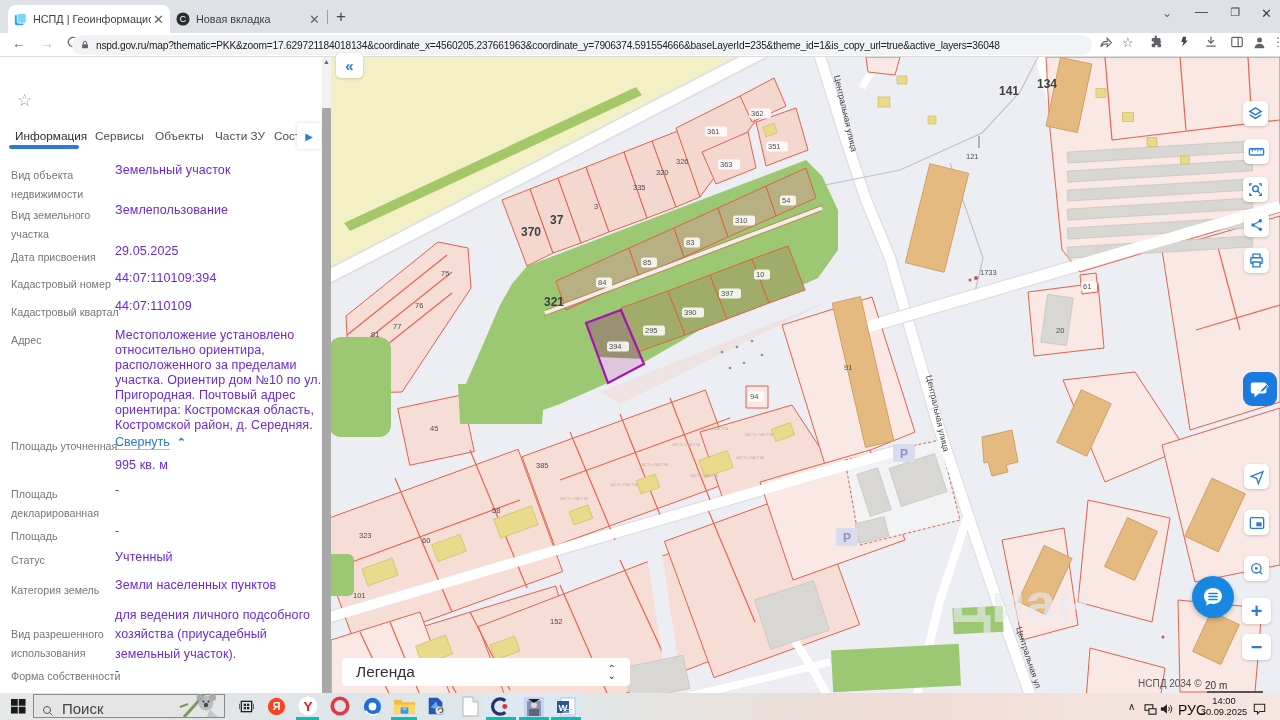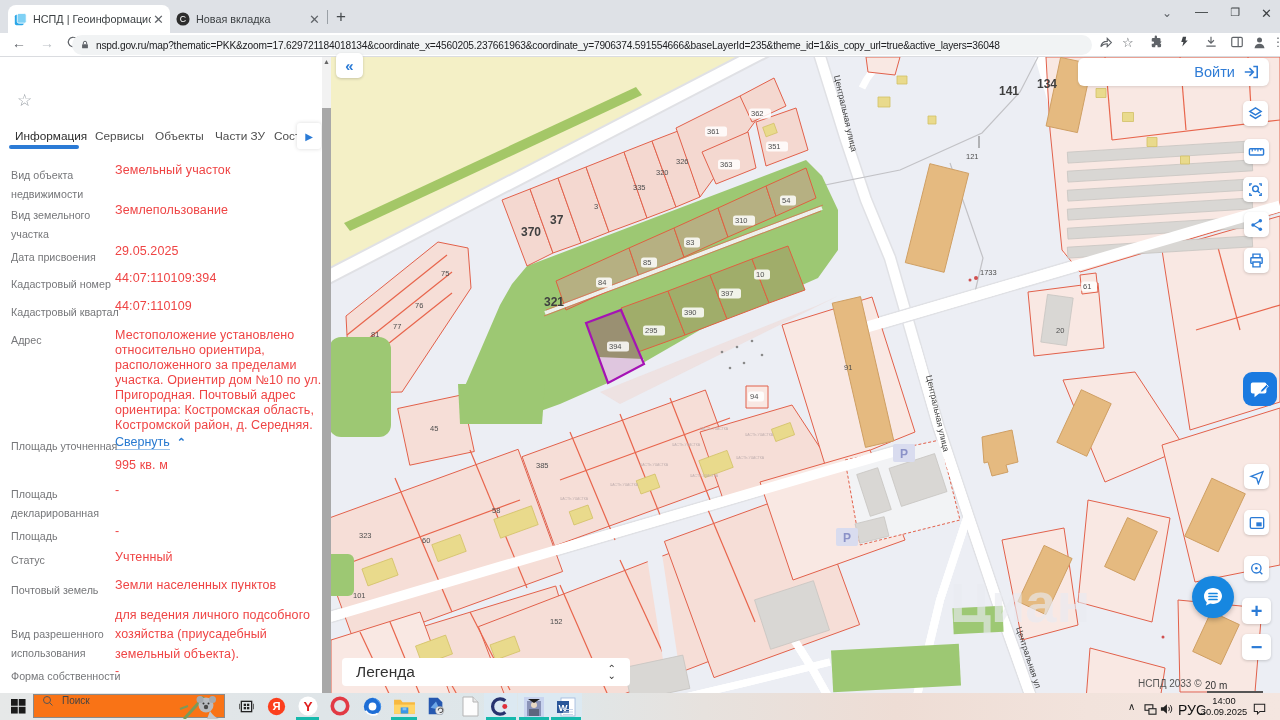--- a/index.html
+++ b/index.html
@@ -12,21 +12,21 @@
 #toolbar{position:absolute;left:0;top:33px;width:1280px;height:24px;background:#fff;border-bottom:1px solid #dadce0}
 .navic{position:absolute;top:35px;color:#5f6368;font-size:14px}
 #urlpill{position:absolute;left:72px;top:35px;width:1020px;height:20px;background:#f1f3f4;border-radius:10px;display:flex;align-items:center;font-size:10.2px;color:#202124;letter-spacing:-0.2px;white-space:nowrap;overflow:hidden;padding-left:8px}
 
 #panel{position:absolute;left:0;top:57px;width:331px;height:663px;background:#fff;z-index:5}
 #ptitle{position:absolute;left:11px;top:2px;width:320px;font-size:14.8px;font-weight:500;color:#4a4a4a;letter-spacing:.1px;white-space:nowrap}
 #star{position:absolute;left:17px;top:33px;font-size:17px;color:#9aa0a6}
 .ptab{position:absolute;top:72px;font-size:11.8px;color:#4e4e4e}
 #tabline{position:absolute;left:9px;top:88px;width:70px;height:3.5px;background:#2b7bd6;border-radius:2px}
 .flabel{position:absolute;left:11px;width:112px;font-size:10.7px;color:#76777a;line-height:19px}
-.fval{position:absolute;left:115px;width:219px;font-size:12.5px;color:#ef4444;line-height:15px;letter-spacing:.1px}
+.fval{position:absolute;left:115px;width:219px;font-size:12.5px;color:#6d28d9;line-height:15px;letter-spacing:.1px}
 #scrtrack{position:absolute;left:322px;top:0px;width:9px;height:663px;background:#f2f2f2}
 #scrthumb{position:absolute;left:322px;top:51px;width:9px;height:585px;background:#a8a8a8}
 
 .mbtn{position:absolute;background:#fff;border-radius:5px;box-shadow:0 1px 3px rgba(0,0,0,.18);display:flex;align-items:center;justify-content:center}
 #legend{position:absolute;left:342px;top:658px;width:288px;height:28px;background:#fff;border-radius:4px;display:flex;align-items:center;padding:0 14px;font-size:15.5px;color:#333;z-index:4}
 
 #taskbar{position:absolute;left:0;top:693px;width:1280px;height:27px;background:linear-gradient(90deg,#e6e8e8 0%,#dfe5e8 25%,#dee7ea 42%,#e7e2de 55%,#eeddd5 70%,#f2e3dc 85%,#f4e6e0 100%);z-index:10}
 .tic{position:absolute;top:695px;width:24px;height:22px;display:flex;align-items:center;justify-content:center;z-index:11}
 </style></head>
 <body>
@@ -355,36 +355,32 @@
       <div class="fval" style="top:271px">Местоположение установлено относительно ориентира, расположенного за пределами участка. Ориентир дом №10 по ул. Пригородная. Почтовый адрес ориентира: Костромская область, Костромской район, д. Середняя.</div>
       <div style="position:absolute;left:115px;top:378px;font-size:12.5px;color:#2779d0"><span style="border-bottom:1px solid #9cc3ea">Свернуть</span>&nbsp;&nbsp;<b style="font-size:11px">⌃</b></div>
 <div class="flabel" style="top:380px">Площадь уточненная</div>
       <div class="fval" style="top:401px">995 кв. м</div>
 <div class="flabel" style="top:428px">Площадь декларированная</div>
       <div class="fval" style="top:426px">-</div>
 <div class="flabel" style="top:470px">Площадь</div>
       <div class="fval" style="top:467px">-</div>
 <div class="flabel" style="top:494px">Статус</div>
       <div class="fval" style="top:493px">Учтенный</div>
-<div class="flabel" style="top:524px">Почтовый земель</div>
+<div class="flabel" style="top:524px">Категория земель</div>
       <div class="fval" style="top:521px">Земли населенных пунктов</div>
 <div class="flabel" style="top:568px">Вид разрешенного использования</div>
-      <div class="fval" style="top:549px;line-height:19.4px">для ведения личного подсобного хозяйства (приусадебный земельный объекта).</div>
+      <div class="fval" style="top:549px;line-height:19.4px">для ведения личного подсобного хозяйства (приусадебный земельный участок).</div>
 <div class="flabel" style="top:610px">Форма собственности</div>
       <div class="fval" style="top:607px">-</div>
 <div id="scrtrack"></div>
       <div id="scrthumb"></div>
 <div style="position:absolute;left:322px;top:0px;width:9px;height:10px;background:#f2f2f2;color:#666;font-size:7px;text-align:center;line-height:10px">▲</div>
 </div>
 
 <div class="mbtn" style="left:336px;top:53px;width:27px;height:25px;color:#2b7bd6;font-size:15px;font-weight:bold;z-index:4">«</div>
-<div style="position:absolute;left:1078px;top:58px;width:191px;height:28px;background:#fff;border-radius:6px;box-shadow:0 1px 3px rgba(0,0,0,.12);display:flex;align-items:center;justify-content:flex-end;padding-right:10px;z-index:4;font-size:14.5px;color:#2f7cd6">Войти&nbsp;&nbsp;<svg width="16" height="14" viewBox="0 0 20 18">
-        <path d="M2 9h10M8 4l5 5-5 5" stroke="#2f7cd6" stroke-width="2" fill="none"></path>
-        <path d="M13 2h5v14h-5" stroke="#2f7cd6" stroke-width="2" fill="none"></path>
-      </svg></div>
 <div class="mbtn" style="left:1243px;top:101px;width:25px;height:25px;z-index:4">
       <svg width="17" height="17" viewBox="0 0 24 24">
         <path d="M12 4l8 5-8 5-8-5z" fill="none" stroke="#2b7bd6" stroke-width="2"></path>
         <path d="M4 14l8 5 8-5" fill="none" stroke="#2b7bd6" stroke-width="2"></path>
       </svg>
     </div>
 <div class="mbtn" style="left:1244px;top:139px;width:25px;height:25px;z-index:4">
       <svg width="17" height="17" viewBox="0 0 24 24">
         <rect x="2" y="8" width="20" height="9" rx="1.5" fill="none" stroke="#2b7bd6" stroke-width="2"></rect>
         <path d="M6 8v4M10 8v3M14 8v4M18 8v3" stroke="#2b7bd6" stroke-width="1.6"></path>
@@ -444,34 +440,34 @@
         <path d="M30 40 A19 19 0 0 1 14 39" fill="none" stroke="#2b7bd6" stroke-width="1.6"></path>
       </svg></div>
 <div style="position:absolute;left:1192px;top:576px;width:42px;height:42px;background:#1787e0;border-radius:50%;z-index:4;display:flex;align-items:center;justify-content:center;box-shadow:0 2px 5px rgba(0,0,0,.25)">
       <svg width="24" height="24" viewBox="0 0 24 24">
         <path d="M12 3c5 0 9 3.6 9 8s-4 8-9 8c-1 0-2-.14-2.9-.4L5 20.5l.8-3.2C4.1 15.9 3 13.6 3 11c0-4.4 4-8 9-8z" fill="#fff"></path>
         <path d="M8 8.5h8M8 11.5h8M8 14.5h8" stroke="#1787e0" stroke-width="1.7" stroke-linecap="round"></path>
       </svg>
     </div>
 
 <div id="legend">Легенда<span style="margin-left:auto;color:#333;font-size:10px;line-height:7px;letter-spacing:0">⌃<br>⌄</span></div>
-<div style="position:absolute;left:1138px;top:678px;font-size:10px;color:#555;z-index:4">НСПД 2033 ©</div>
+<div style="position:absolute;left:1138px;top:678px;font-size:10px;color:#555;z-index:4">НСПД 2034 ©</div>
 <div style="position:absolute;left:1205px;top:680px;font-size:10px;color:#333;z-index:4">20 m</div>
 <div style="position:absolute;left:1207px;top:691px;width:56px;height:2px;background:#555;z-index:4"></div>
 
 <div id="taskbar"></div>
 <div class="tic" style="left:6px">
       <svg width="15" height="15" viewBox="0 0 16 16">
         <rect x="0" y="0" width="7.2" height="7.2" fill="#1b1b1b"></rect>
         <rect x="8.3" y="0" width="7.2" height="7.2" fill="#1b1b1b"></rect>
         <rect x="0" y="8.3" width="7.2" height="7.2" fill="#1b1b1b"></rect>
         <rect x="8.3" y="8.3" width="7.2" height="7.2" fill="#1b1b1b"></rect>
       </svg>
     </div>
-<div style="position:absolute;left:33px;top:694px;width:192px;height:24px;background:#f97316;border:1px solid #8a8a8a;display:flex;align-items:flex-start;font-size:10px;color:#444;z-index:11"><svg width="12" height="12" viewBox="0 0 24 24" style="margin:0 8px">
+<div style="position:absolute;left:33px;top:694px;width:192px;height:24px;background:#e5e5e5;border:1px solid #8a8a8a;display:flex;align-items:flex-end;font-size:15px;color:#444;z-index:11"><svg width="12" height="12" viewBox="0 0 24 24" style="margin:0 8px">
         <circle cx="10" cy="10" r="7" fill="none" stroke="#555" stroke-width="2"></circle>
         <path d="M15.5 15.5L21 21" stroke="#555" stroke-width="2"></path>
       </svg>Поиск
 <svg width="50" height="24" viewBox="0 0 50 24" style="margin-left:auto">
         <path d="M10 24 L30 2" stroke="#7a9a5a" stroke-width="3"></path>
         <path d="M6 14 l8 -3" stroke="#7a9a5a" stroke-width="2"></path>
         <circle cx="32" cy="10" r="7.5" fill="#b9bcc0"></circle>
         <circle cx="26" cy="4.5" r="3.5" fill="#a6aaaf"></circle>
         <circle cx="38.5" cy="4.5" r="3.5" fill="#a6aaaf"></circle>
         <circle cx="32" cy="12" r="2.2" fill="#4a4a4a"></circle>

